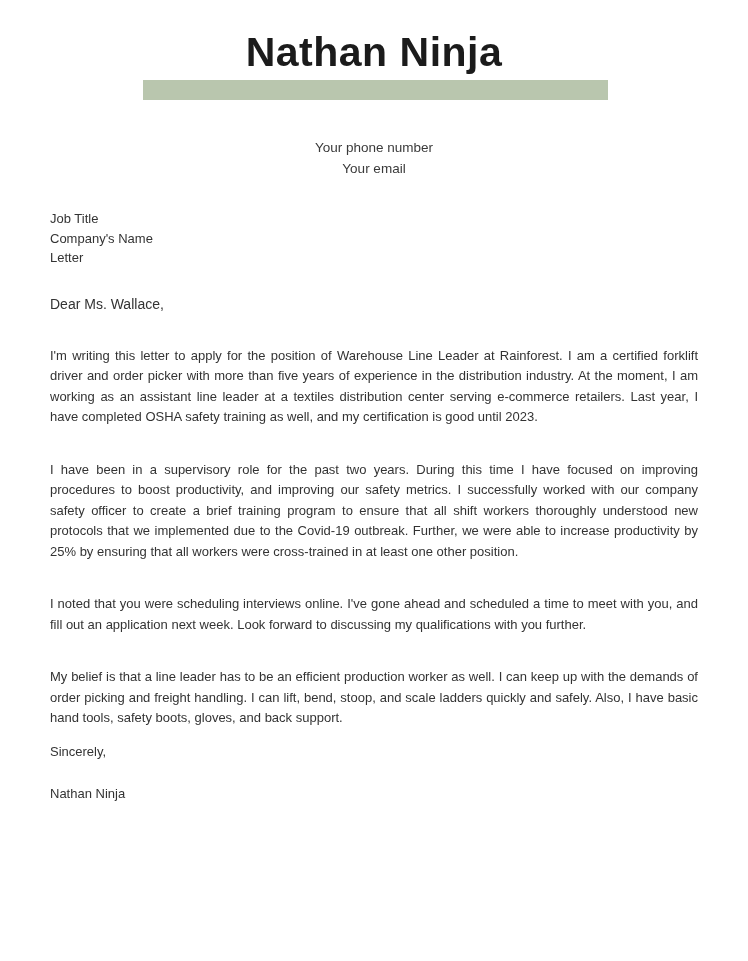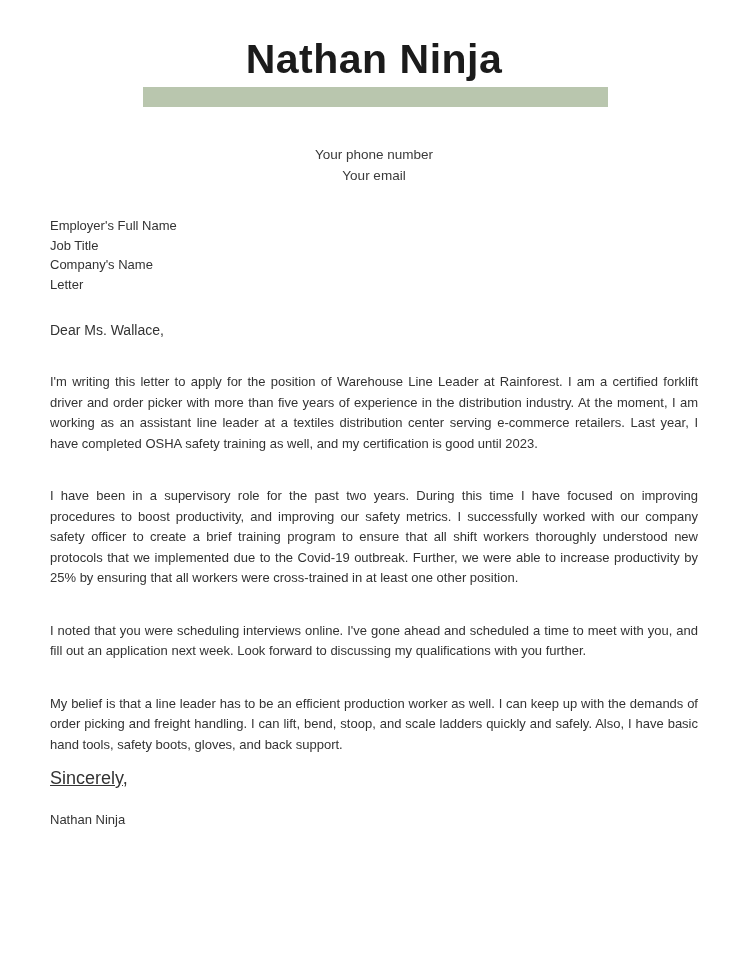--- a/index.html
+++ b/index.html
@@ -14,21 +14,21 @@
     color: #2b2b2b;
     position: relative;
     overflow: hidden;
   }
 
   .page {
     position: relative;
     width: 748px;
     height: 792px;
     box-sizing: border-box;
-    padding: 8px 50px;
+    padding: 1px 50px;
   }
 
   
   .header {
     position: relative;
     padding-top: 30px;
     height: 78px;
   }
   .name-bar {
     position: absolute;
@@ -84,22 +84,21 @@
     font-size: 14px;
   }
   .para {
     margin-top: 32px;
     text-align: justify;
     font-size: 13px;
     line-height: 20.5px;
   }
   .closing {
     margin-top: 8px;
-    font-size: 18px;
-    text-decoration: underline;
+    font-size: 13px;
   }
   .signature {
     margin-top: 22px;
     font-size: 13px;
   }
 
   
   .footer-logo {
     position: absolute;
     right: 35px;
@@ -141,21 +140,20 @@
 
   <div class="contact">
     <div>Your phone number</div>
     <div>Your email</div>
   </div>
 
   <div class="letter">
 
 
     <div class="recipient">
-      <div>Employer's Full Name</div>
       <div>Job Title</div>
       <div>Company's Name</div>
       <div>Letter</div>
     </div>
 
     <div class="salutation">Dear Ms. Wallace,</div>
 
     <p class="para">I'm writing this letter to apply for the position of Warehouse Line Leader at Rainforest. I am a certified forklift driver and order picker with more than five years of experience in the distribution industry. At the moment, I am working as an assistant line leader at a textiles distribution center serving e-commerce retailers. Last year, I have completed OSHA safety training as well, and my certification is good until 2023.</p>
     <p class="para">I have been in a supervisory role for the past two years. During this time I have focused on improving procedures to boost productivity, and improving our safety metrics. I successfully worked with our company safety officer to create a brief training program to ensure that all shift workers thoroughly understood new protocols that we implemented due to the Covid-19 outbreak. Further, we were able to increase productivity by 25% by ensuring that all workers were cross-trained in at least one other position.</p>
     <p class="para">I noted that you were scheduling interviews online. I've gone ahead and scheduled a time to meet with you, and fill out an application next week. Look forward to discussing my qualifications with you further.</p>

